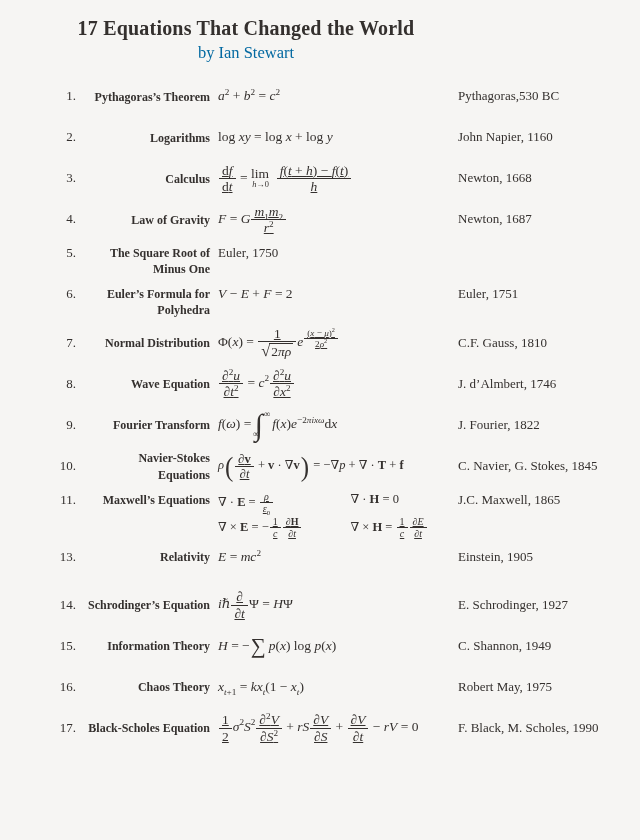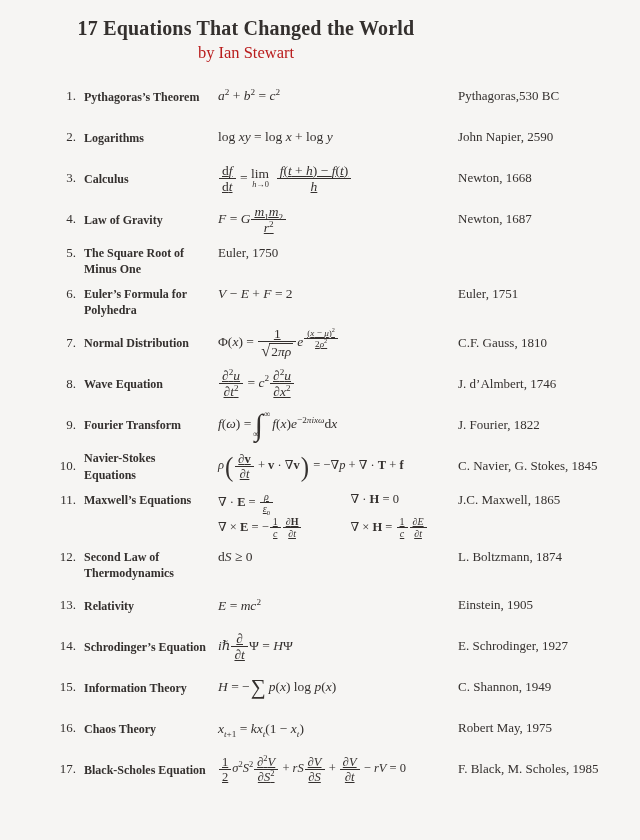--- a/index.html
+++ b/index.html
@@ -5,36 +5,36 @@
   html,body{margin:0;padding:0;}
   body{
     width:640px;height:840px;overflow:hidden;
     background:#f6f5f3;color:#34302e;
     font-family:"Liberation Serif","DejaVu Serif",serif;
   }
   .page{padding:14px 0 0 46px;}
   
   .header{width:400px;text-align:center;margin-bottom:16px;}
   .title{font-size:20px;font-weight:bold;margin:2px;line-height:1.25;letter-spacing:.2px;}
-  .subtitle{font-size:16.5px;font-weight:normal;margin:0;color:#b91c1c;line-height:1.25;}
+  .subtitle{font-size:16.5px;font-weight:normal;margin:0;color:#0369a1;line-height:1.25;}
   
   .row{
     display:grid;
     grid-template-columns:30px 126px 232px auto;
     column-gap:8px;
     align-items:center;
     min-height:33px;
     margin-bottom:8px;
   }
   #rows .row:nth-child(5),
   #rows .row:nth-child(6),
   #rows .row:nth-child(11),
   #rows .row:nth-child(12){align-items:start;}
   .cell-num{font-size:13px;text-align:right;line-height:1.3;padding-top:1px;}
-  .cell-name{font-size:12px;font-weight:bold;line-height:1.35;padding-top:1px;}
+  .cell-name{font-size:12px;font-weight:bold;line-height:1.35;padding-top:1px;text-align:right;}
   .cell-attr{font-size:13px;white-space:nowrap;line-height:1.3;padding-top:1px;}
   .cell-formula{font-size:13.5px;white-space:nowrap;line-height:1.3;}
   #rows .row:nth-child(10) .cell-formula,
   #rows .row:nth-child(17) .cell-formula{font-size:12.5px;}
   
   .mi{font-style:italic;}
   .mb{font-weight:bold;}
   .mr{}
   .cell-formula sup,.cell-formula sub{font-size:.68em;line-height:0;}
   .frac{display:inline-block;vertical-align:middle;text-align:center;margin:0 1px;line-height:1.12;text-decoration:underline;}
@@ -70,21 +70,21 @@
       <div class="row">
         <div class="cell-num">1.</div>
         <div class="cell-name">Pythagoras’s Theorem</div>
         <div class="cell-formula"><span class="mi">a</span><sup><span class="mr">2</span></sup><span class="mr"> + </span><span class="mi">b</span><sup><span class="mr">2</span></sup><span class="mr"> = </span><span class="mi">c</span><sup><span class="mr">2</span></sup></div>
         <div class="cell-attr">Pythagoras,530 BC</div>
       </div>
       <div class="row">
         <div class="cell-num">2.</div>
         <div class="cell-name">Logarithms</div>
         <div class="cell-formula"><span class="mr">log </span><span class="mi">xy</span><span class="mr"> = log </span><span class="mi">x</span><span class="mr"> + log </span><span class="mi">y</span></div>
-        <div class="cell-attr">John Napier, 2590</div>
+        <div class="cell-attr">John Napier, 1160</div>
       </div>
       <div class="row">
         <div class="cell-num">3.</div>
         <div class="cell-name">Calculus</div>
         <div class="cell-formula"><span class="frac"><span class="fn"><span class="mr">d</span><span class="mi">f</span></span><span class="fd"><span class="mr">d</span><span class="mi">t</span></span></span><span class="mr"> = </span><span class="und"><span class="ub"><span class="mr">lim</span></span><span class="uu"><span class="mi">h</span><span class="mr">→0</span></span></span><span class="msp" style="width: 0.5em;"></span><span class="frac"><span class="fn"><span class="mi">f</span><span class="mr">(</span><span class="mi">t</span><span class="mr"> + </span><span class="mi">h</span><span class="mr">) − </span><span class="mi">f</span><span class="mr">(</span><span class="mi">t</span><span class="mr">)</span></span><span class="fd"><span class="mi">h</span></span></span></div>
         <div class="cell-attr">Newton, 1668</div>
       </div>
       <div class="row">
         <div class="cell-num">4.</div>
         <div class="cell-name">Law of Gravity</div>
@@ -134,26 +134,20 @@
         <div class="cell-name">Maxwell’s Equations</div>
         <div class="cell-formula"><span class="mgrid">
             <span class="mcell"><span class="mr">∇ · </span><span class="mb">E</span><span class="mr"> = </span><span class="frac sm"><span class="fn"><span class="mi">ρ</span></span><span class="fd"><span class="mi">ε</span><sub><span class="mr">0</span></sub></span></span></span>
             <span class="mcell"><span class="mr">∇ · </span><span class="mb">H</span><span class="mr"> = 0</span></span>
             <span class="mcell"><span class="mr">∇ × </span><span class="mb">E</span><span class="mr"> = −</span><span class="frac sm"><span class="fn"><span class="mr">1</span></span><span class="fd"><span class="mi">c</span></span></span><span class="frac sm"><span class="fn"><span class="mi">∂</span><span class="mb">H</span></span><span class="fd"><span class="mi">∂t</span></span></span></span>
             <span class="mcell"><span class="mr">∇ × </span><span class="mb">H</span><span class="mr"> = </span><span class="frac sm"><span class="fn"><span class="mr">1</span></span><span class="fd"><span class="mi">c</span></span></span><span class="frac sm"><span class="fn"><span class="mi">∂E</span></span><span class="fd"><span class="mi">∂t</span></span></span></span>
           </span></div>
         <div class="cell-attr">J.C. Maxwell, 1865</div>
       </div>
       <div class="row">
-        <div class="cell-num">12.</div>
-        <div class="cell-name">Second Law of Thermodynamics</div>
-        <div class="cell-formula"><span class="mr">d</span><span class="mi">S</span><span class="mr"> ≥ 0</span></div>
-        <div class="cell-attr">L. Boltzmann, 1874</div>
-      </div>
-      <div class="row">
         <div class="cell-num">13.</div>
         <div class="cell-name">Relativity</div>
         <div class="cell-formula"><span class="mi">E</span><span class="mr"> = </span><span class="mi">mc</span><sup><span class="mr">2</span></sup></div>
         <div class="cell-attr">Einstein, 1905</div>
       </div>
       <div class="row">
         <div class="cell-num">14.</div>
         <div class="cell-name">Schrodinger’s Equation</div>
         <div class="cell-formula"><span class="mi">iℏ</span><span class="frac"><span class="fn"><span class="mi">∂</span></span><span class="fd"><span class="mi">∂t</span></span></span><span class="mr">Ψ = </span><span class="mi">H</span><span class="mr">Ψ</span></div>
         <div class="cell-attr">E. Schrodinger, 1927</div>
@@ -167,16 +161,16 @@
       <div class="row">
         <div class="cell-num">16.</div>
         <div class="cell-name">Chaos Theory</div>
         <div class="cell-formula"><span class="mi">x</span><sub><span class="mi">t</span><span class="mr">+1</span></sub><span class="mr"> = </span><span class="mi">kx</span><sub><span class="mi">t</span></sub><span class="mr">(1 − </span><span class="mi">x</span><sub><span class="mi">t</span></sub><span class="mr">)</span></div>
         <div class="cell-attr">Robert May, 1975</div>
       </div>
       <div class="row">
         <div class="cell-num">17.</div>
         <div class="cell-name">Black-Scholes Equation</div>
         <div class="cell-formula"><span class="frac"><span class="fn"><span class="mr">1</span></span><span class="fd"><span class="mr">2</span></span></span><span class="mi">σ</span><sup><span class="mr">2</span></sup><span class="mi">S</span><sup><span class="mr">2</span></sup><span class="frac"><span class="fn"><span class="mi">∂</span><sup><span class="mr">2</span></sup><span class="mi">V</span></span><span class="fd"><span class="mi">∂S</span><sup><span class="mr">2</span></sup></span></span><span class="mr"> + </span><span class="mi">rS</span><span class="frac"><span class="fn"><span class="mi">∂V</span></span><span class="fd"><span class="mi">∂S</span></span></span><span class="mr"> + </span><span class="frac"><span class="fn"><span class="mi">∂V</span></span><span class="fd"><span class="mi">∂t</span></span></span><span class="mr"> − </span><span class="mi">rV</span><span class="mr"> = 0</span></div>
-        <div class="cell-attr">F. Black, M. Scholes, 1985</div>
+        <div class="cell-attr">F. Black, M. Scholes, 1990</div>
       </div>
     </div>
 </div>
 
 </body></html>

